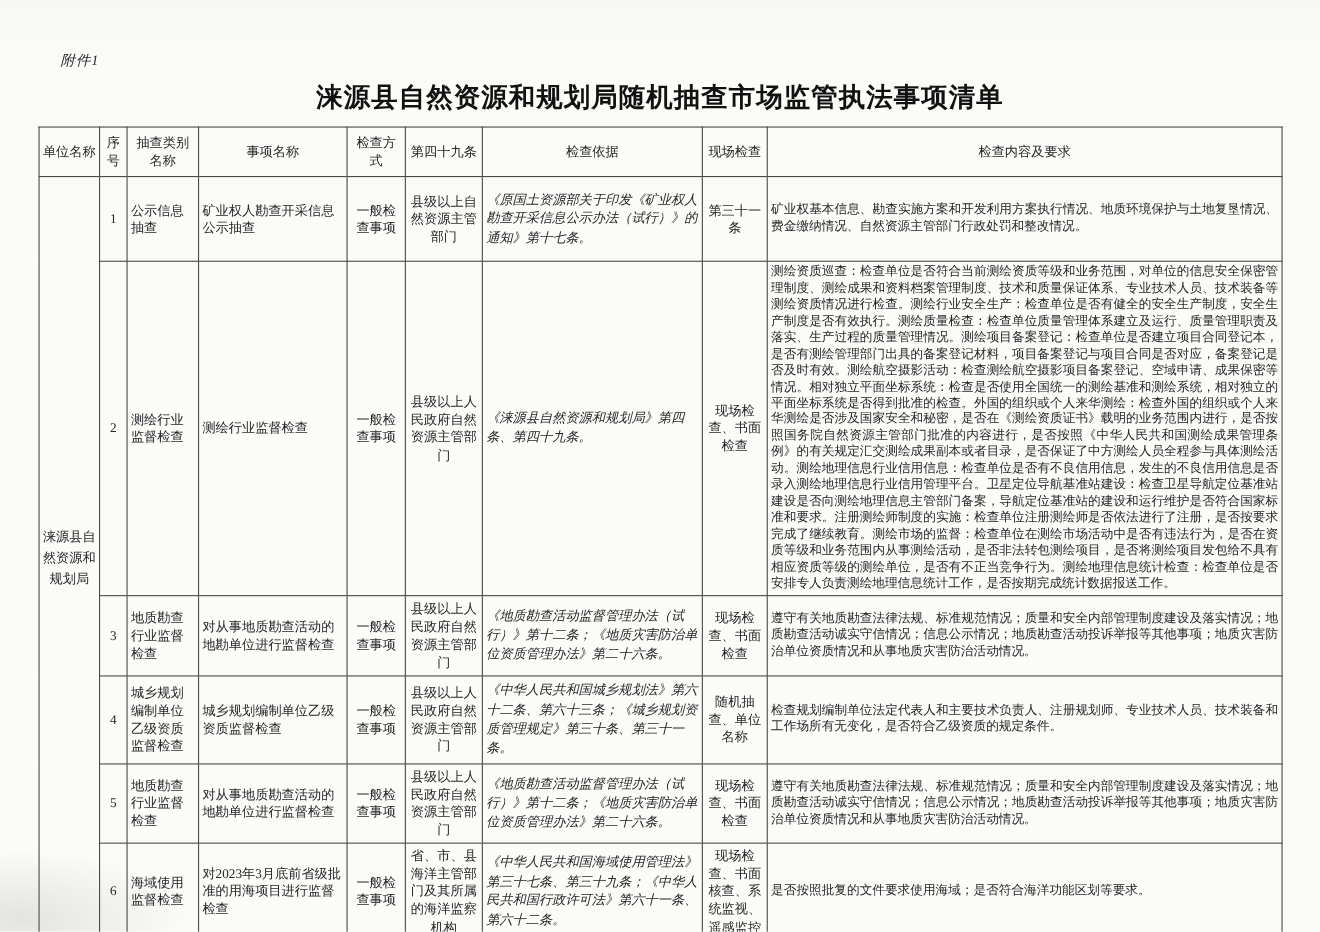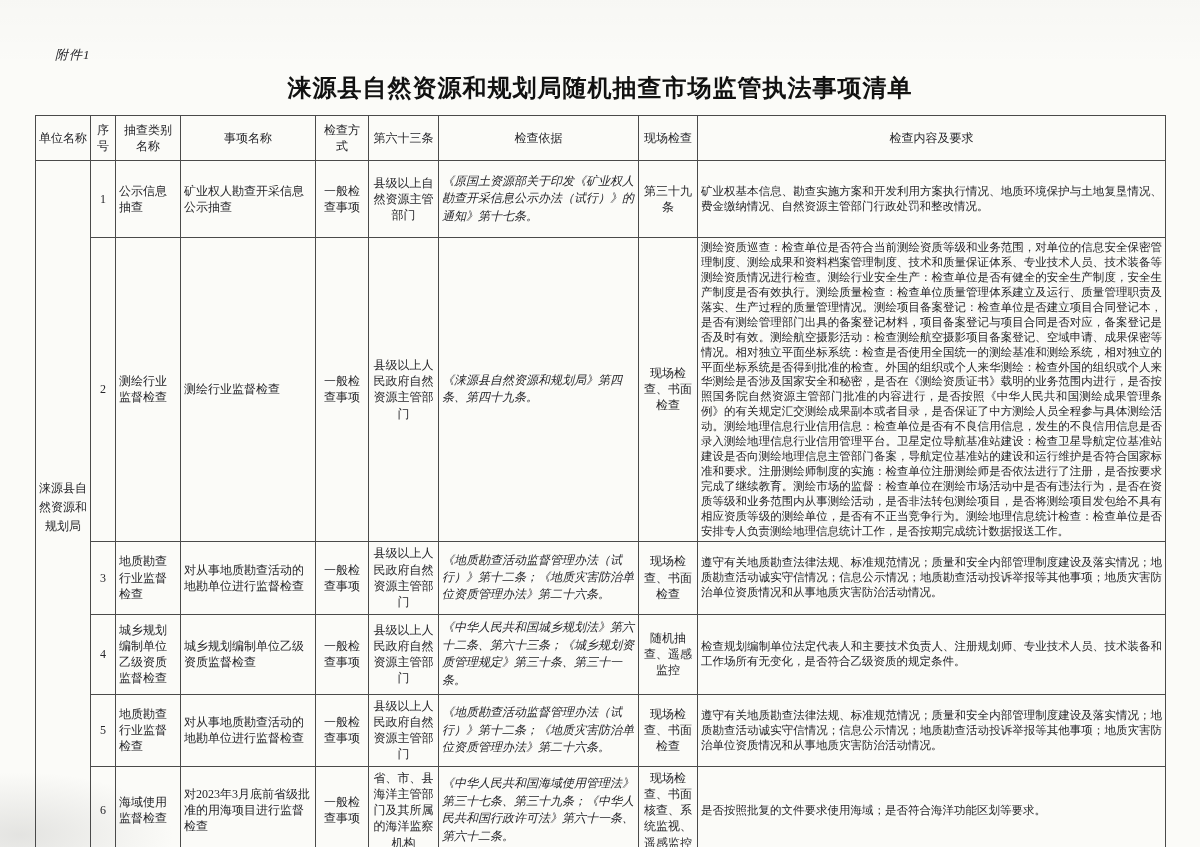--- a/index.html
+++ b/index.html
@@ -71,35 +71,35 @@
       <col style="width:59px">
       <col style="width:468px">
   </colgroup>
   <tbody>
     <tr style="height:45px">
       <th>单位名称</th>
       <th>序号</th>
       <th>抽查类别名称</th>
       <th>事项名称</th>
       <th>检查方式</th>
-      <th>第六十三条</th>
+      <th>第四十九条</th>
       <th>检查依据</th>
       <th>现场检查</th>
       <th>检查内容及要求</th>
     </tr>
 
     <tr style="height:77px">
       <td class="c unit" rowspan="6">涞源县自然资源和规划局</td>
       <td class="c">1</td>
       <td class="l">公示信息抽查</td>
       <td class="l">矿业权人勘查开采信息公示抽查</td>
       <td class="c">一般检查事项</td>
       <td class="c">县级以上自然资源主管部门</td>
       <td class="basis">《原国土资源部关于印发《矿业权人勘查开采信息公示办法（试行）》的通知》第十七条。</td>
-      <td class="c">第三十九条</td>
+      <td class="c">第三十一条</td>
       <td class="content">矿业权基本信息、勘查实施方案和开发利用方案执行情况、地质环境保护与土地复垦情况、费金缴纳情况、自然资源主管部门行政处罚和整改情况。</td>
     </tr>
 
     <tr style="height:260px">
       <td class="c">2</td>
       <td class="l">测绘行业监督检查</td>
       <td class="l">测绘行业监督检查</td>
       <td class="c">一般检查事项</td>
       <td class="c">县级以上人民政府自然资源主管部门</td>
       <td class="basis">《涞源县自然资源和规划局》第四条、第四十九条。</td>
@@ -118,21 +118,21 @@
       <td class="content">遵守有关地质勘查法律法规、标准规范情况；质量和安全内部管理制度建设及落实情况；地质勘查活动诚实守信情况；信息公示情况；地质勘查活动投诉举报等其他事项；地质灾害防治单位资质情况和从事地质灾害防治活动情况。</td>
     </tr>
 
     <tr style="height:80px">
       <td class="c">4</td>
       <td class="l">城乡规划编制单位乙级资质监督检查</td>
       <td class="l">城乡规划编制单位乙级资质监督检查</td>
       <td class="c">一般检查事项</td>
       <td class="c">县级以上人民政府自然资源主管部门</td>
       <td class="basis">《中华人民共和国城乡规划法》第六十二条、第六十三条；《城乡规划资质管理规定》第三十条、第三十一条。</td>
-      <td class="c">随机抽查、遥感监控</td>
+      <td class="c">随机抽查、单位名称</td>
       <td class="content">检查规划编制单位法定代表人和主要技术负责人、注册规划师、专业技术人员、技术装备和工作场所有无变化，是否符合乙级资质的规定条件。</td>
     </tr>
 
     <tr style="height:72px">
       <td class="c">5</td>
       <td class="l">地质勘查行业监督检查</td>
       <td class="l">对从事地质勘查活动的地勘单位进行监督检查</td>
       <td class="c">一般检查事项</td>
       <td class="c">县级以上人民政府自然资源主管部门</td>
       <td class="basis">《地质勘查活动监督管理办法（试行）》第十二条；《地质灾害防治单位资质管理办法》第二十六条。</td>

